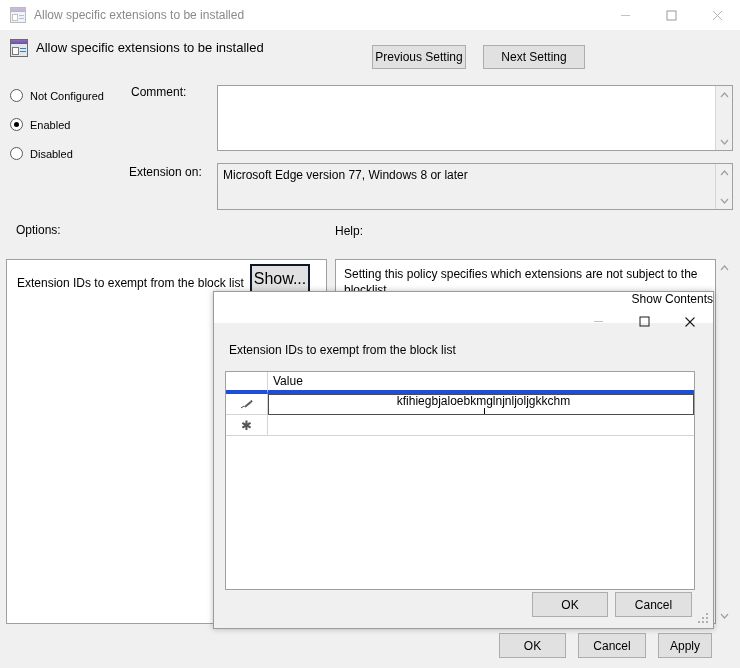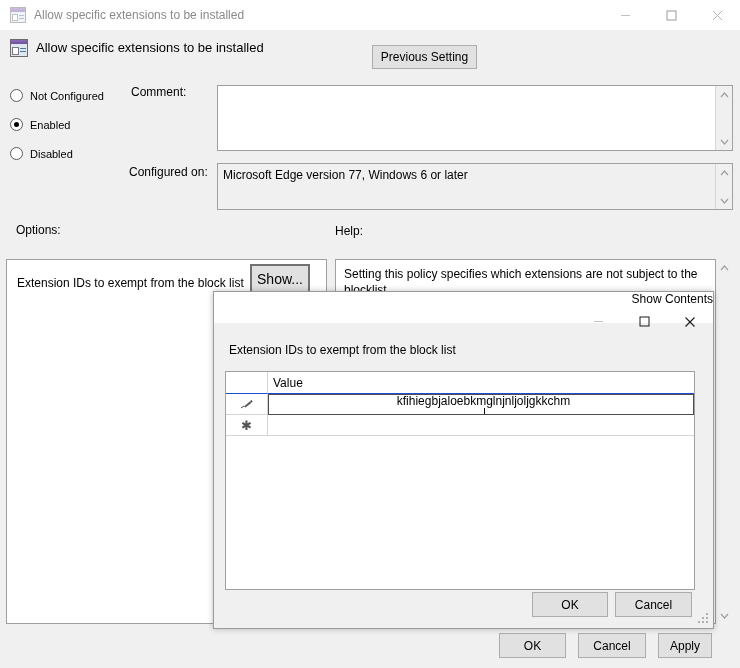--- a/index.html
+++ b/index.html
@@ -84,21 +84,21 @@
     font-family: "Liberation Sans", sans-serif;
     font-size: 12px;
     color: #000;
     text-align: center;
     line-height: 1;
     display: flex; align-items: center; justify-content: center;
     cursor: default;
   }
   .btn-prev {
     position: absolute; left: 372px; top: 45px;
-    width: 105px; height: 24px;
+    width: 94px; height: 24px;
   }
   .btn-next {
     position: absolute; left: 483px; top: 45px;
     width: 102px; height: 24px;
   }
 
   
   .radio-row { position: absolute; display: flex; align-items: center; }
   .radio-row .rdo {
     width: 13px; height: 13px; border-radius: 50%;
@@ -160,22 +160,22 @@
     background: #fff; border: 1px solid #a0a0a0;
   }
   #opt-label {
     position: absolute; left: 10px; top: 16px;
     font-size: 12px; white-space: nowrap;
   }
   #btn-show {
     position: absolute; left: 250px; top: 264px;
     width: 60px; height: 30px;
     background: #e1e1e1;
-    border: 2px solid #737373;
-    font-size: 14px;
+    border: 2px solid #0f172a;
+    font-size: 16px;
     display: flex; align-items: center; justify-content: center;
   }
 
   
   #panel-help {
     position: absolute; left: 335px; top: 259px;
     width: 381px; height: 365px;
     background: #fff; border: 1px solid #a0a0a0;
     display: flex;
   }
@@ -247,21 +247,21 @@
   .cell-val {
     flex: 1;
     border-bottom: 1px solid #d4d4d4;
     display: flex; align-items: center;
     padding-left: 5px;
     font-size: 12px;
     position: relative;
   }
   .grid-head .cell-idx,
   .grid-head .cell-val {
-    border-bottom: 1px solid #1d4ed8;
+    border-bottom: 4px solid #1d4ed8;
   }
   .editing {
     outline: 1px solid #4d4d4d;
     outline-offset: -1px;
     flex-direction: column;
   }
   .caret {
     display: inline-block; width: 1px; height: 13px;
     background: #000; margin-left: 1px;
     vertical-align: middle;
@@ -323,20 +323,21 @@
         <div class="gp-bar"></div>
         <div class="gp-doc" style="left:2px;top:8px;width:7px;height:8px"></div>
         <div class="gp-line" style="top:9px;left:10px;width:6px"></div>
         <div class="gp-line" style="top:12px;left:10px;width:6px"></div>
       </div>
     </div>
     <div class="hdr-title">Allow specific extensions to be installed</div>
   </div>
 
   <div class="btn btn-prev">Previous Setting</div>
+  <div class="btn btn-next">Next Setting</div>
 
   <div class="radio-row" id="radio-notcfg">
     <span class="rdo"></span>
     <span class="rlabel">Not Configured</span>
   </div>
   <div class="radio-row checked" id="radio-enabled">
     <span class="rdo"></span>
     <span class="rlabel">Enabled</span>
   </div>
   <div class="radio-row" id="radio-disabled">
@@ -354,23 +355,23 @@
           </svg>
       </div>
       <div class="arr">
         <svg width="9" height="6" viewBox="0 0 9 6">
             <polyline points="1,1 4.5,5 8,1" fill="none" stroke="#a0a0a0" stroke-width="1.2"></polyline>
           </svg>
       </div>
     </div>
   </div>
 
-  <div class="field-label" id="lbl-supported">Configured on:</div>
+  <div class="field-label" id="lbl-supported">Extension on:</div>
   <div class="textbox" id="box-supported">
-    <div class="tb-text">Microsoft Edge version 77, Windows 6 or later</div>
+    <div class="tb-text">Microsoft Edge version 77, Windows 8 or later</div>
     <div class="vscroll">
       <div class="arr">
         <svg width="9" height="6" viewBox="0 0 9 6">
             <polyline points="1,5 4.5,1 8,5" fill="none" stroke="#a0a0a0" stroke-width="1.2"></polyline>
           </svg>
       </div>
       <div class="arr">
         <svg width="9" height="6" viewBox="0 0 9 6">
             <polyline points="1,1 4.5,5 8,1" fill="none" stroke="#a0a0a0" stroke-width="1.2"></polyline>
           </svg>

